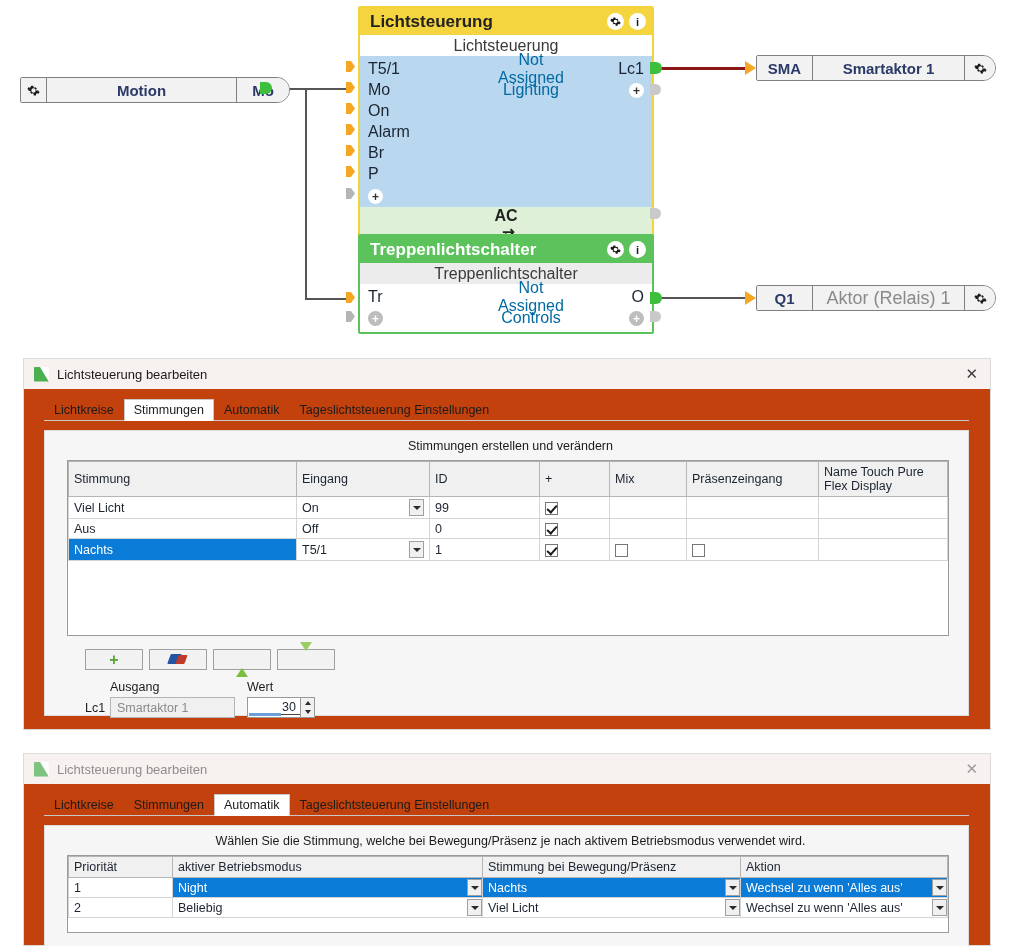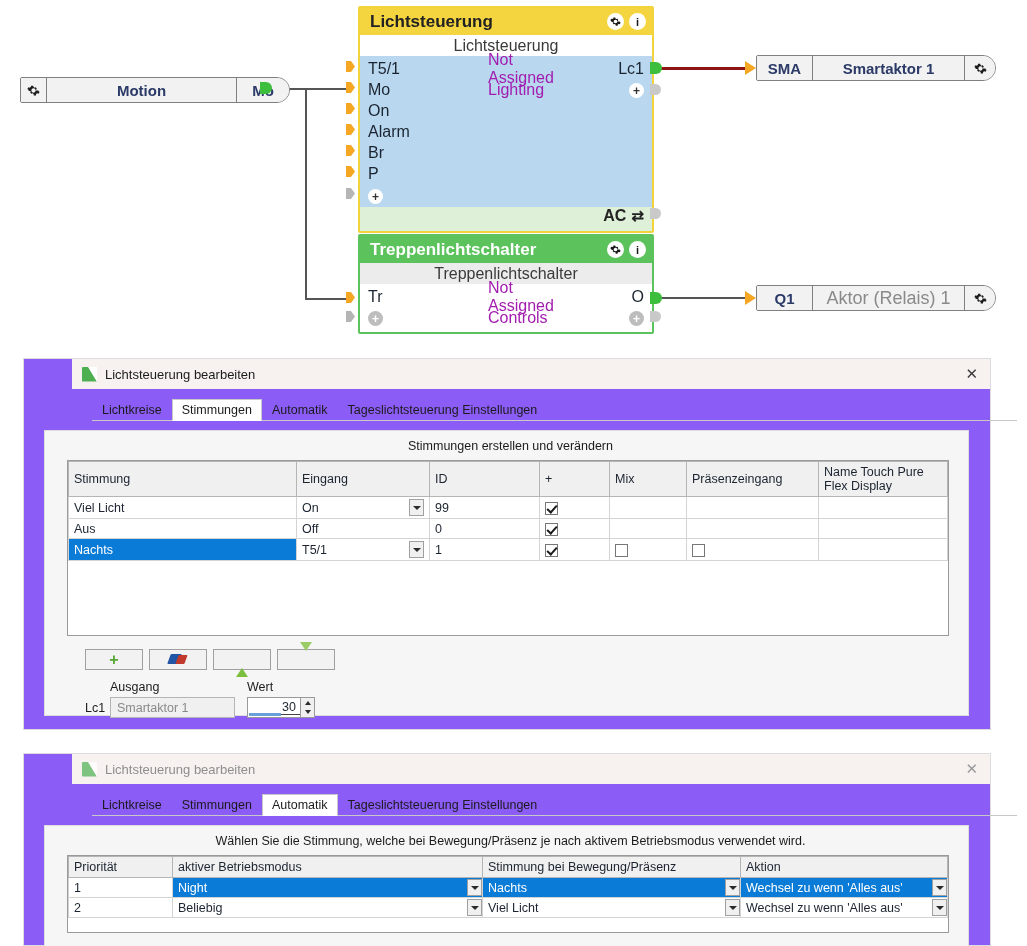--- a/index.html
+++ b/index.html
@@ -81,48 +81,47 @@
     width:17px; height:17px; border-radius:50%; background:#fff;
     display:flex; align-items:center; justify-content:center;
     font-size:11px; font-weight:bold; color:#1b1b1b;
   }
   .node .nsub {
     background:#fff; text-align:center; font-size:16px; color:#3a3a3a;
     padding:2px 0 1px;
   }
   .node .nbody { position:relative; padding: 2px 8px 0; }
   .node .nfoot { display:flex; align-items:center; justify-content:flex-end;
-    padding: 0 8px 6px; font-size:16px; font-weight:bold; color:#222; }
+    padding: 0 8px 6px; font-size:16px; font-weight:bold; color:#222;flex-direction:column; }
 
   .node-light { border:2px solid #f2d33c; }
   .node-light .nhead { background:#f4d53f; color:#222; }
   .node-light .nbody { background:#b9d8f0; }
   .node-light .nfoot { background:#dff0d8; }
 
   .node-stair { border:2px solid #5cc35c; }
   .node-stair .nhead { background:#5cc35c; color:#fff; }
   .node-stair .nsub { background:#ececec; }
   .node-stair .nbody { background:#fff; }
 
   .rowline { display:flex; align-items:center; height:21px; font-size:16px; color:#1b2430; }
   .rowline .lbl { width:120px; }
-  .rowline .mid { flex:1; color:#a21caf; }
+  .rowline .mid { flex:1; text-align:center; color:#0369a1; }
   .rowline .rgt { width:70px; text-align:right; color:#1b2430; }
   .plusdot {
     width:15px;height:15px;border-radius:50%;background:#fff;
     display:inline-flex;align-items:center;justify-content:center;
     font-size:12px;color:#333;font-weight:bold; line-height:1;
   }
   .plusdot.gray { background:#bdbdbd; color:#fff; }
 
   
   .dialog {
-    position:absolute; background:#8b5cf6;
+    position:absolute; background:#c2410c;
     border:1px solid #dcdcdc;
-    padding-left:48px;
   }
   .dlg-title {
     height:30px; background:#f7f2f0; display:flex; align-items:center;
     padding-left:10px; font-size:13px; color:#1b1b1b;
   }
   .dlg-title.inactive { color:#8e8e8e; }
   .dlg-icon {
     width:15px;height:15px;margin-right:8px;position:relative;
     background:#4caf50;
     clip-path: polygon(0 0, 100% 0, 100% 100%, 0 100%);

